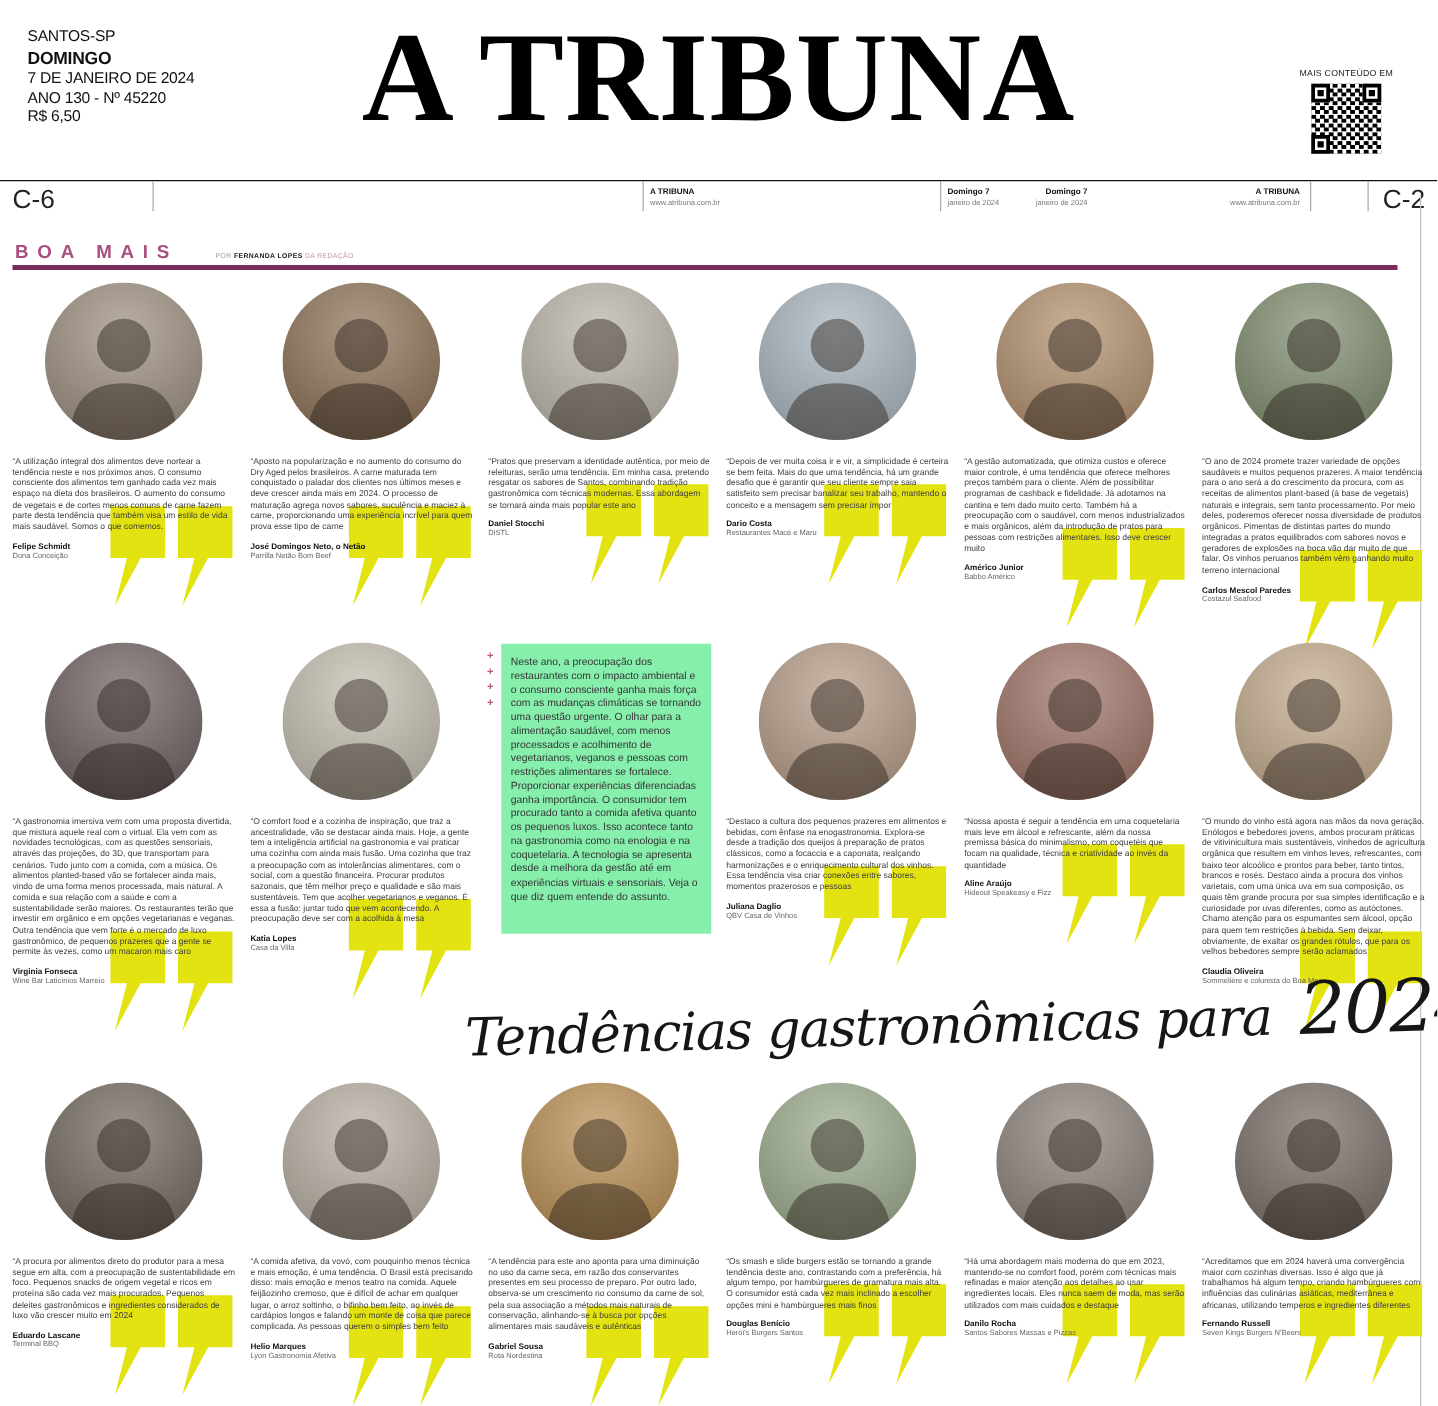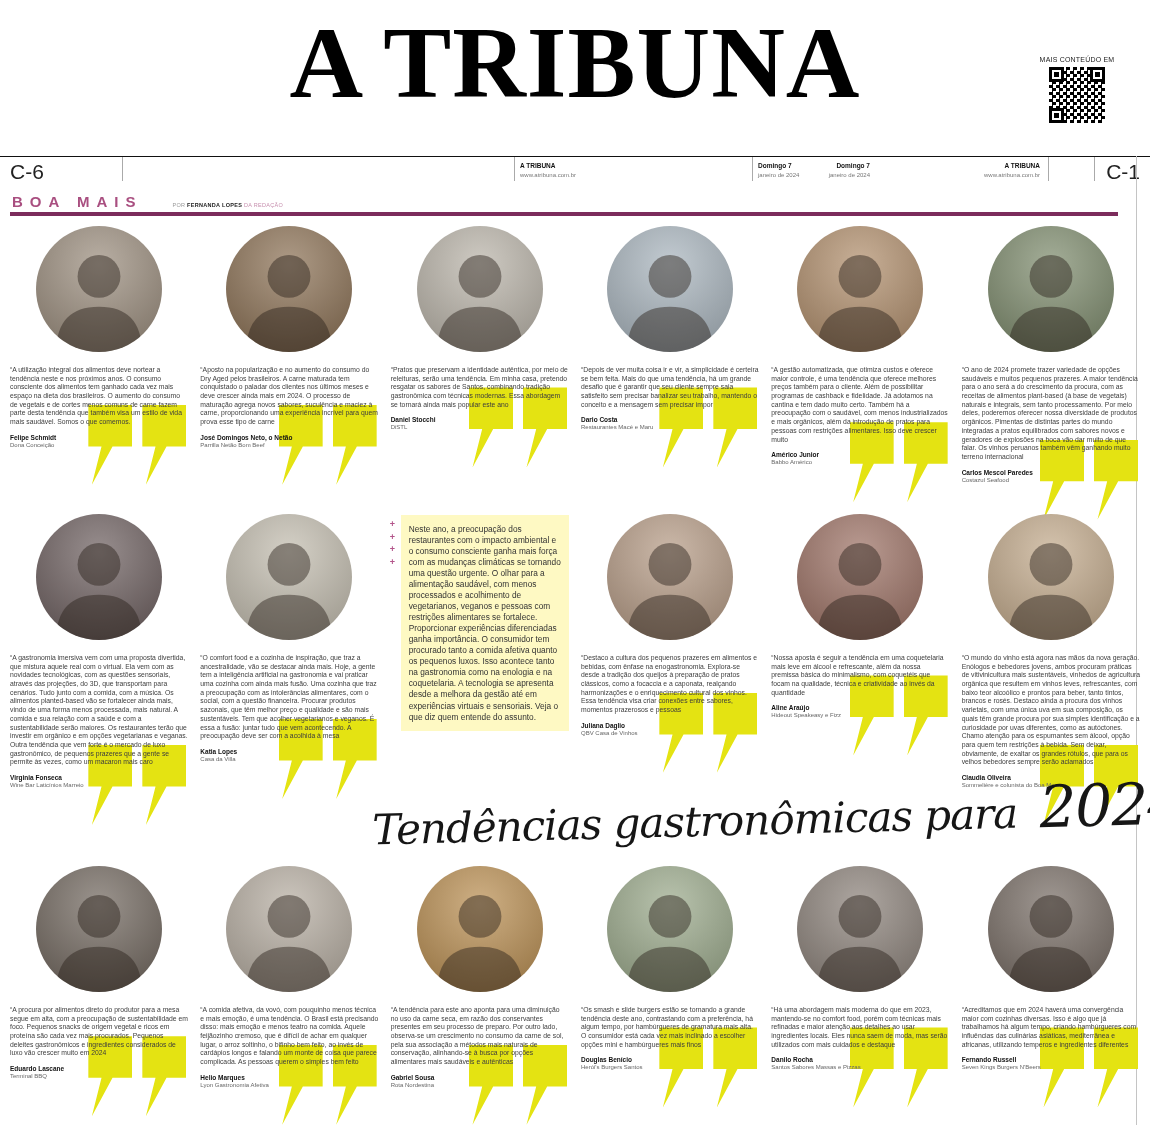--- a/index.html
+++ b/index.html
@@ -16,21 +16,21 @@
                  letter-spacing:1px; color:#000; }
   .qr-wrap { position:absolute; right:18px; top:56px; width:110px; text-align:center; }
   .qr-label { font-size:7px; color:#222; margin-bottom:4px; letter-spacing:0.2px; }
   .qr { position:relative; width:56px; height:56px; margin:0 auto;
         background: conic-gradient(#000 90deg, transparent 0 180deg, #000 0 270deg, transparent 0) 0 0/7px 7px; }
   .qr i { position:absolute; width:15px; height:15px; border:3px solid #000; background:#fff; }
   .qr i::after { content:""; position:absolute; inset:2px; background:#000; }
   .qr .tl { left:0; top:0; } .qr .tr { right:0; top:0; } .qr .bl { left:0; bottom:0; }
 
   
-  .hstrip { position:absolute; top:156px; left:0; width:1150px; height:34px; border-top:1.5px solid #111; }
+  .hstrip { position:absolute; top:144px; left:0; width:1150px; height:34px; border-top:1.5px solid #111; }
   .hs { position:absolute; top:5px; font-size:6px; color:#777; line-height:1.35; }
   .hs b { display:block; color:#111; font-size:6.5px; }
   .c6 { position:absolute; left:10px; top:3px; font-size:21px; color:#222; }
   .c7 { position:absolute; right:10px; top:3px; font-size:21px; color:#222; }
   .tick { position:absolute; top:0; width:1px; height:24px; background:#aaa; }
 
   
   .sec { position:absolute; left:12px; top:193px; display:flex; align-items:baseline; gap:30px; }
   .sec-title { color:#a94f80; font-size:15px; letter-spacing:7px; font-weight:600; }
   .byline { font-size:5.5px; color:#999; letter-spacing:0.3px; }
@@ -54,34 +54,41 @@
   .qmarks i { display:block; width:44px; height:80px; background:#e4e312;
               clip-path:polygon(0 0,100% 0,100% 52%,55% 52%,8% 100%,30% 52%,0 52%); }
   .who { position:relative; z-index:1; margin-top:7px; }
   .nm { font-size:6.5px; font-weight:bold; color:#111; }
   .rs { font-size:6px; color:#666; margin-top:1px; }
 
   
   .intro-card { padding-left:12px; }
   .plus-col { position:absolute; left:1px; top:8px; color:#b3548a; font-size:9px;
               font-weight:bold; line-height:1.4; display:flex; flex-direction:column; }
-  .intro-box { margin-top:5px; background:#fef9c3; padding:9px 8px 8px; }
+  .intro-box { margin-top:5px; background:#86efac; padding:9px 8px 24px; }
   .intro-box p { margin:0; font-size:8.3px; line-height:1.33; color:#333; }
 
   
   .script-title { position:absolute; left:372px; top:780px; white-space:nowrap;
                   font-family:"DejaVu Serif",serif; font-style:italic; font-size:42px;
                   letter-spacing:-1px; color:#161616; transform:rotate(-1.5deg); z-index:3; }
   .script-title .yr { font-size:58px; font-weight:300; margin-left:10px; }
 </style>
 </head>
 <body>
 
 <div class="page">
 
+  <div class="mast-left">
+    <div>SANTOS-SP</div>
+    <div class="b">DOMINGO</div>
+    <div>7 DE JANEIRO DE 2024</div>
+    <div>ANO 130 - Nº 45220</div>
+    <div>R$ 6,50</div>
+  </div>
   <div class="paper-title">A TRIBUNA</div>
   <div class="qr-wrap">
     <div class="qr-label">MAIS CONTEÚDO EM</div>
     <div class="qr">
         <i class="tl"></i>
         <i class="tr"></i>
         <i class="bl"></i>
       </div>
   </div>
 
@@ -101,21 +108,21 @@
     <div class="hs" style="left:820px; text-align:right; width:50px">
       <b>Domingo 7</b>
       <span>janeiro de 2024</span>
     </div>
     <div class="hs" style="left:950px; text-align:right; width:90px">
       <b>A TRIBUNA</b>
       <span>www.atribuna.com.br</span>
     </div>
     <span class="tick" style="left:1048px"></span>
     <span class="tick" style="left:1094px"></span>
-    <div class="c7">C-1</div>
+    <div class="c7">C-2</div>
   </div>
 
   <div class="sec">
     <div class="sec-title">BOA MAIS</div>
     <div class="byline">
       <span>POR</span>
       <span class="n">FERNANDA LOPES</span>
       <span class="r">DA REDAÇÃO</span>
     </div>
   </div>

